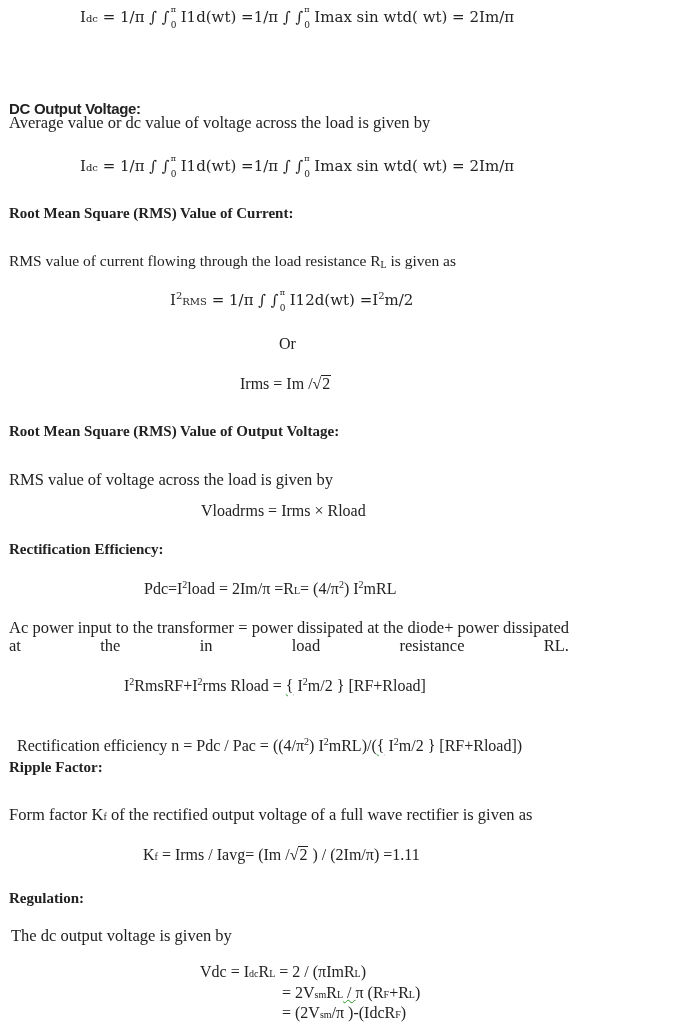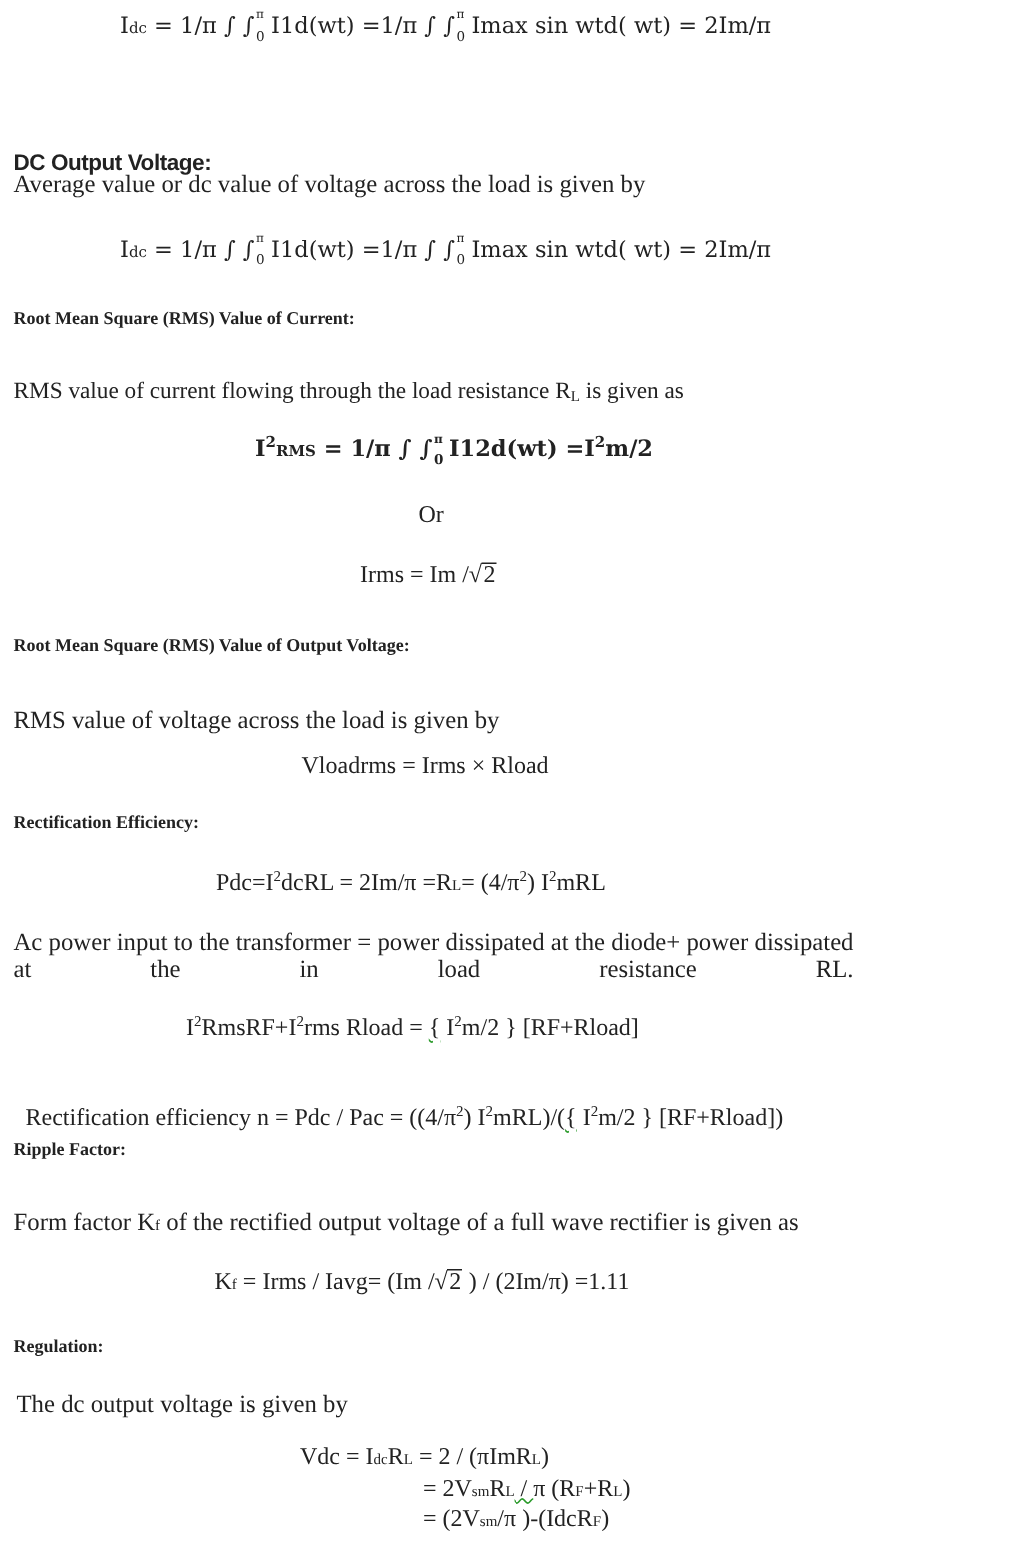--- a/index.html
+++ b/index.html
@@ -12,21 +12,21 @@
       height: 1032px;
       position: relative;
       overflow: hidden;
       color: #222222;
       font-family: "Liberation Serif", "DejaVu Serif", serif;
     }
     .abs { position: absolute; white-space: nowrap; }
     .eq-cambria { font-family: "DejaVu Serif", "Liberation Serif", serif; font-size: 15px; }
     .eq { font-family: "Liberation Serif", serif; font-size: 16px; }
     .h-cal { font-family: "Liberation Sans", sans-serif; font-weight: bold; font-size: 15px; letter-spacing: -0.3px; margin-top: 33px; }
-    .h { font-weight: bold; font-size: 12px; font-family: "Liberation Serif", serif; }
+    .h { font-weight: bold; font-size: 15px; font-family: "Liberation Serif", serif; }
     .p { font-size: 16.5px; font-family: "Liberation Serif", serif; }
     .small-sub { font-size: 10px; margin-top: 35px; }
     .sup { font-size: 10px; vertical-align: 6px; }
     .sub { font-size: 10px; vertical-align: -2px; }
     .limits {
       display: inline-block;
       position: relative;
       width: 9px;
       height: 18px;
       vertical-align: -4px;
@@ -63,35 +63,35 @@
 <div class="abs h-cal" style="left:9px; top:67px;">DC Output Voltage:</div>
 <div class="abs p" style="left:9px; top:113px;">Average value or dc value of voltage across the load is given by</div>
 <div class="abs eq-cambria" style="left:80px; top:157px;">
   <span>I</span><span class="small-sub">dc</span><span> = 1/π ∫ ∫</span><span class="limits"><span class="up">π</span><span class="lo">0</span></span><span>I1d(wt) =1/π ∫ ∫</span><span class="limits"><span class="up">π</span><span class="lo">0</span></span><span>Imax sin wtd( wt)  = 2Im/π</span>
 </div>
 
 <div class="abs h" style="left:9px; top:205px;">Root Mean Square (RMS) Value of Current:</div>
 <div class="abs p" style="left:9px; top:252px; font-size:15.5px;">
   <span>RMS value of current flowing through the load resistance R</span><span class="sub">L</span><span> is given as</span>
 </div>
-<div class="abs eq-cambria" style="left:170px; top:290px;font-weight:bold;">
+<div class="abs eq-cambria" style="left:170px; top:290px;">
   <span>I</span><span class="sup">2</span><span class="small-sub">RMS</span><span> =  1/π ∫ ∫</span><span class="limits"><span class="up">π</span><span class="lo">0</span></span><span>I12d(wt) =I</span><span class="sup">2</span><span>m/2</span>
 </div>
 <div class="abs eq" style="left:279px; top:335px;">Or</div>
 <div class="abs eq" style="left:240px; top:375px;text-align:right;">
   <span>Irms = Im /</span>√<span class="sqrt">2</span>
 </div>
 
 <div class="abs h" style="left:9px; top:423px;">Root Mean Square (RMS) Value of Output Voltage:</div>
 <div class="abs p" style="left:9px; top:470px;">RMS value of voltage across the load is given by</div>
 <div class="abs eq" style="left:201px; top:502px;">Vloadrms = Irms × Rload</div>
 
 <div class="abs h" style="left:9px; top:541px;">Rectification Efficiency:</div>
 <div class="abs eq" style="left:144px; top:579px;">
-  <span>Pdc=I</span><span class="sup">2</span><span>dcRL = 2Im/π =R</span><span class="small-sub">L</span><span>= (4/π</span><span class="sup">2</span><span>) I</span><span class="sup">2</span><span>mRL</span>
+  <span>Pdc=I</span><span class="sup">2</span><span>load = 2Im/π =R</span><span class="small-sub">L</span><span>= (4/π</span><span class="sup">2</span><span>) I</span><span class="sup">2</span><span>mRL</span>
 </div>
 <div class="abs p just" style="left:9px; top:619px; line-height:18px;">Ac power input to the transformer = power dissipated at the diode+ power dissipated at the in load resistance RL.</div>
 <div class="abs eq" style="left:124px; top:676px;">
   <span>I</span><span class="sup">2</span><span>RmsRF+I</span><span class="sup">2</span><span>rms Rload = </span><span class="squiggle">{</span><span> I</span><span class="sup">2</span><span>m/2 } [RF+Rload]</span>
 </div>
 <div class="abs eq" style="left:17px; top:736px;">
   <span>Rectification efficiency n = Pdc / Pac = ((4/π</span><span class="sup">2</span><span>) I</span><span class="sup">2</span><span>mRL)/(</span><span class="squiggle">{</span><span> I</span><span class="sup">2</span><span>m/2 } [RF+Rload])</span>
 </div>
 
 <div class="abs h" style="left:9px; top:759px;">Ripple Factor:</div>

